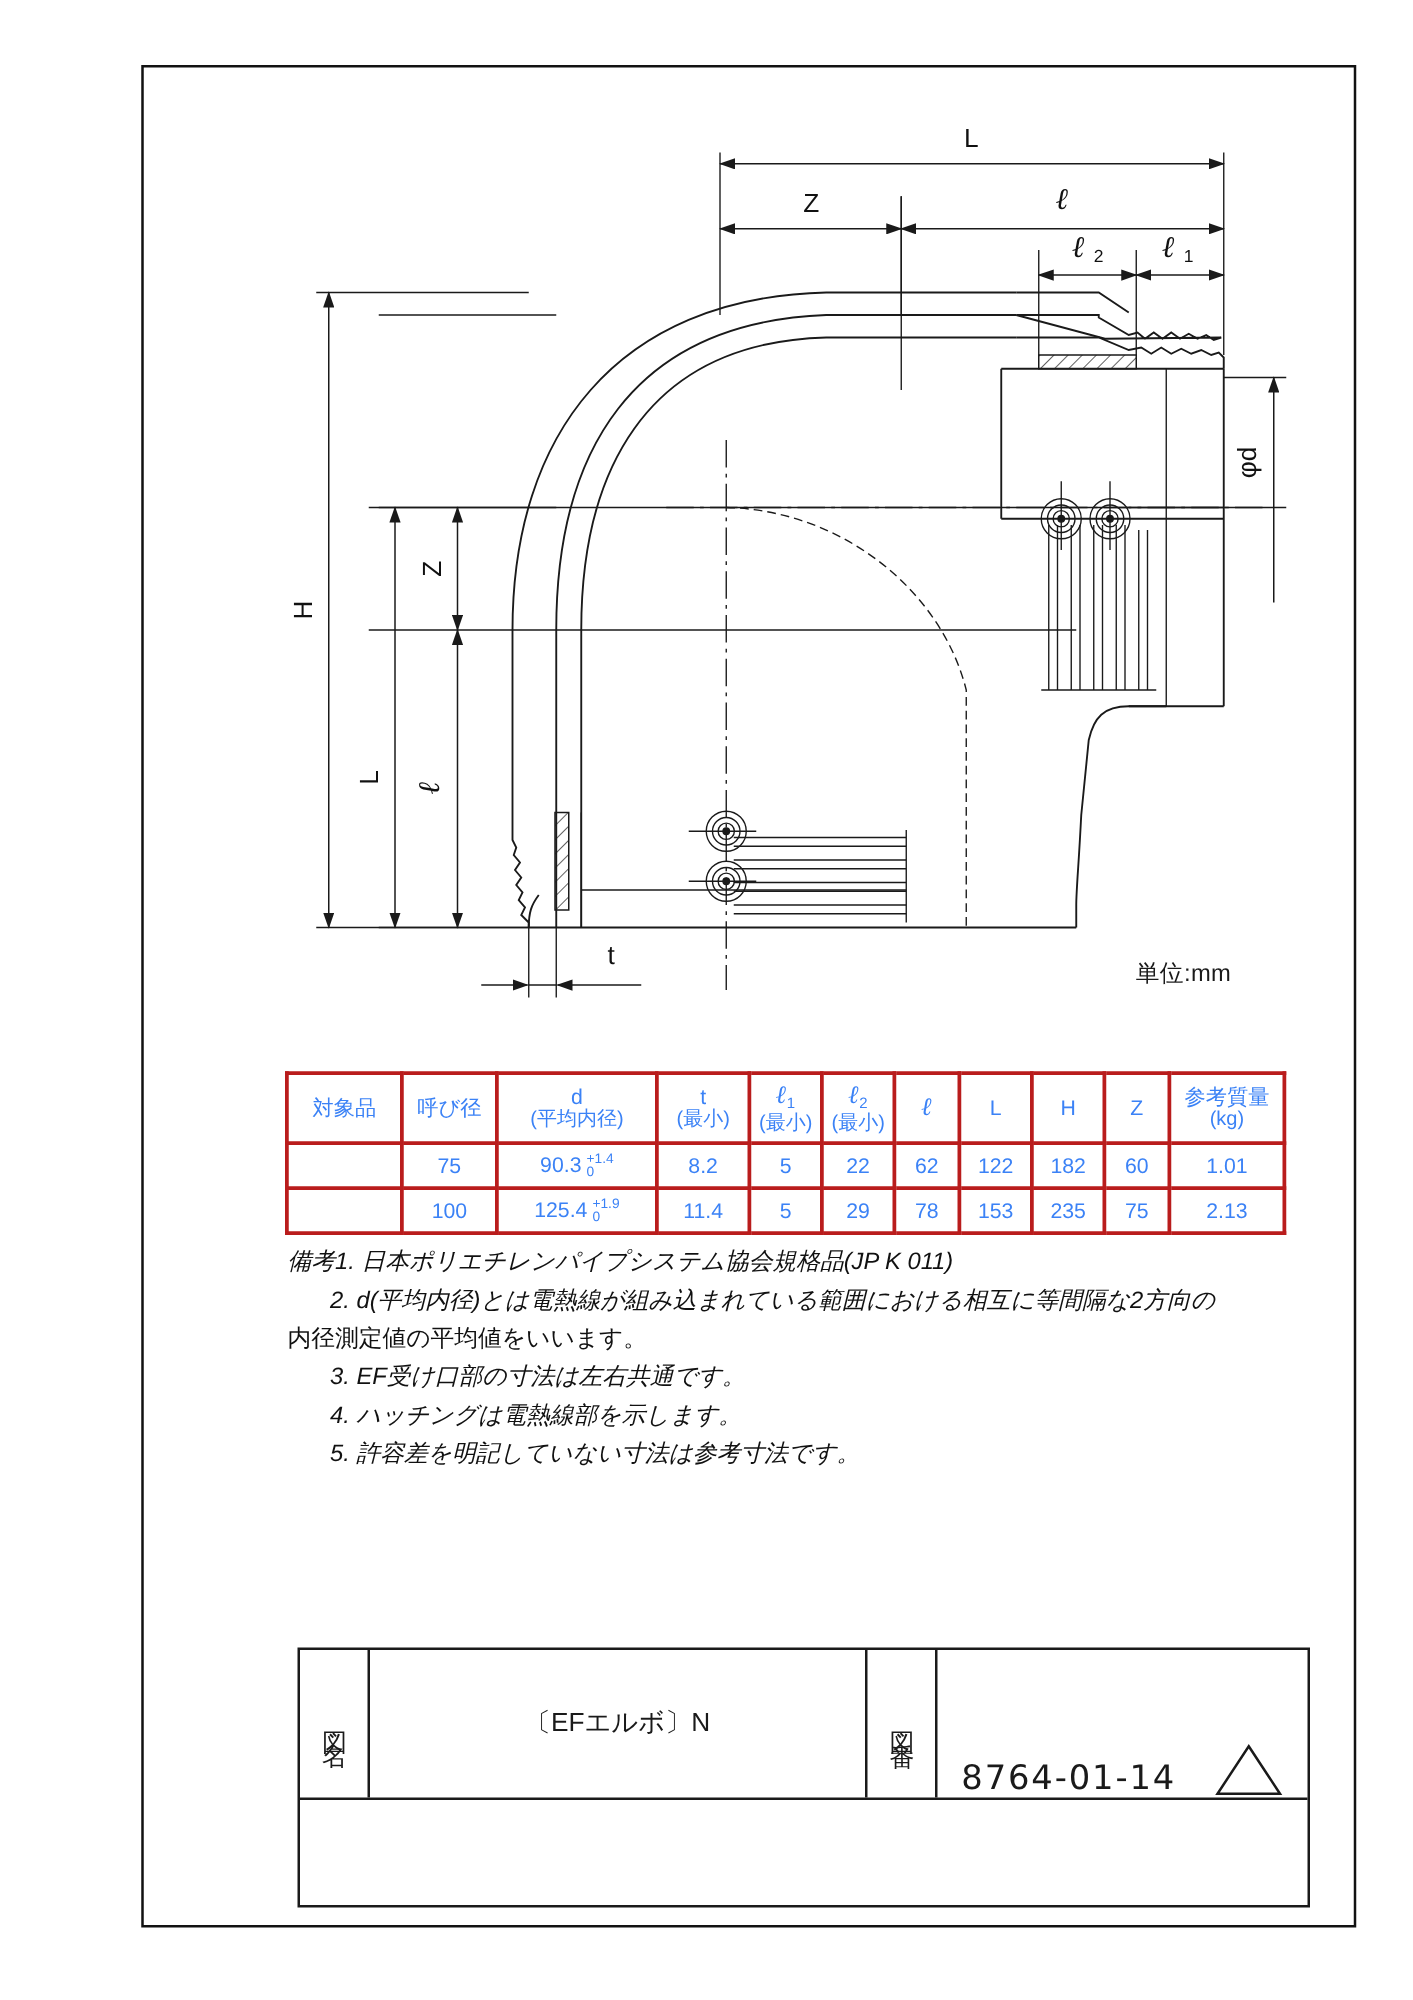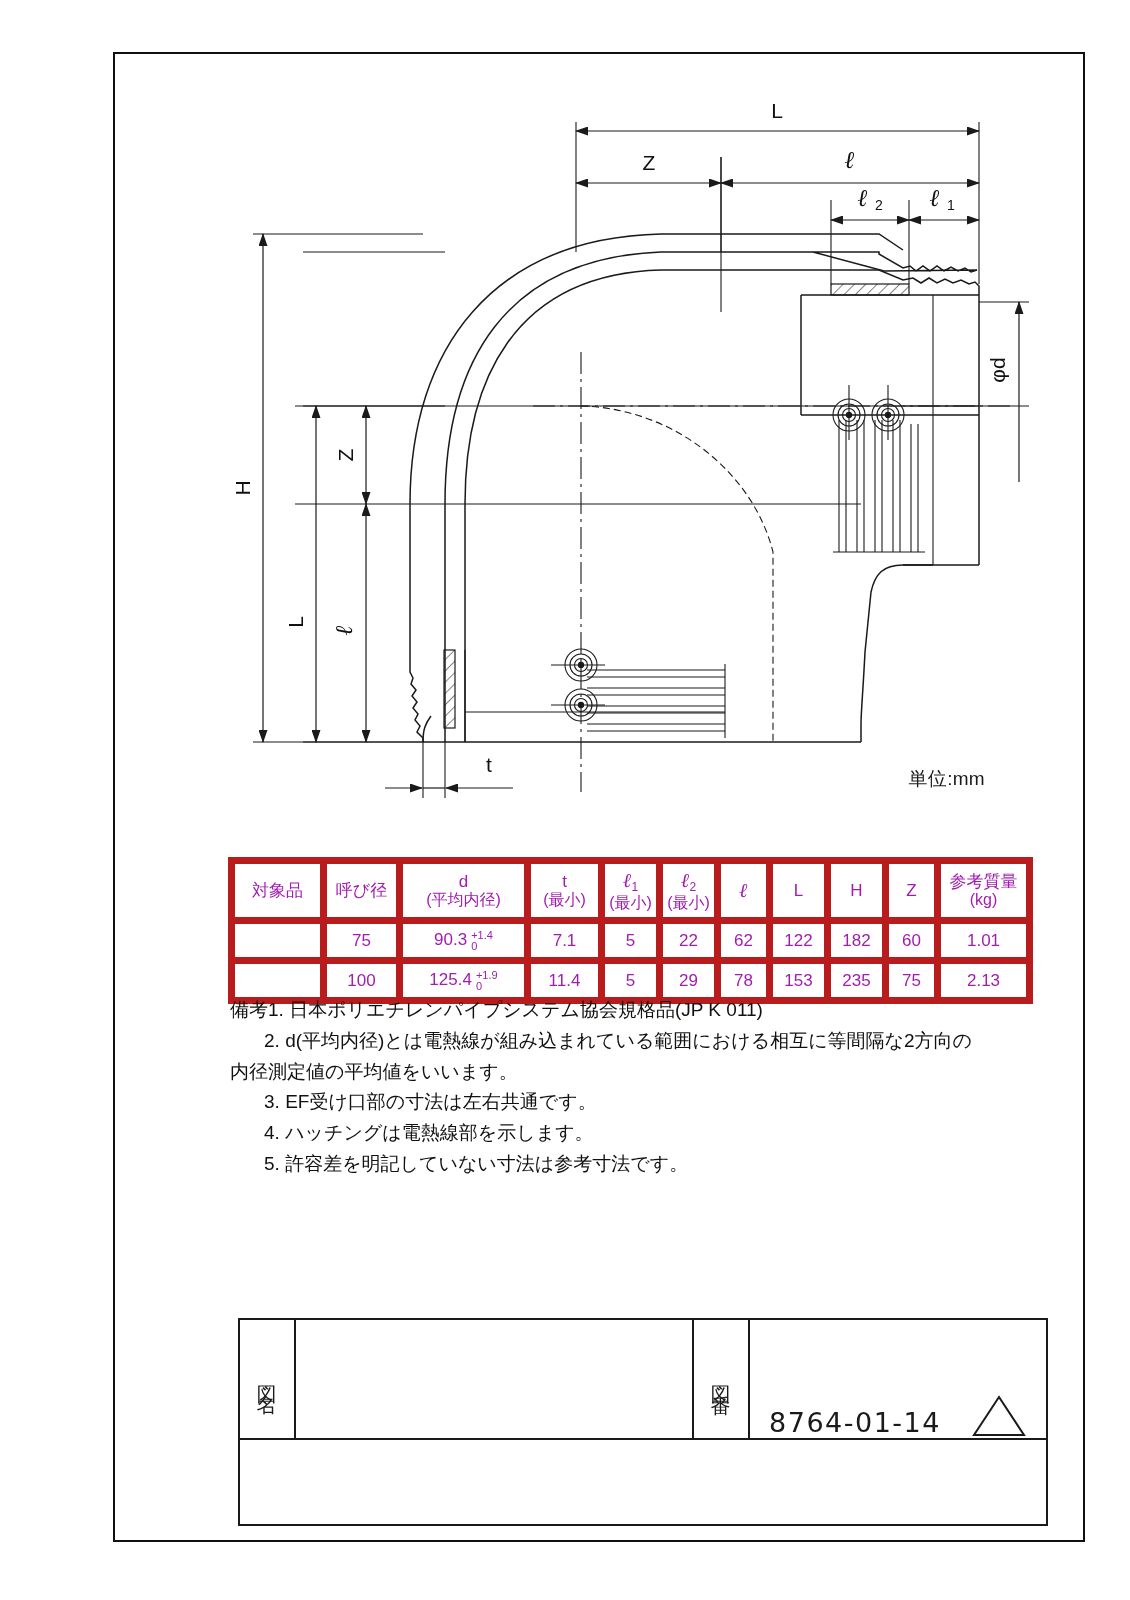--- a/index.html
+++ b/index.html
@@ -25,36 +25,36 @@
   .dimsub{font-family:"Liberation Sans",sans-serif;font-size:14px;fill:#111;
            text-anchor:middle;dominant-baseline:middle;}
 
   
   .units{position:absolute;right:145px;top:766px;font-size:19px;letter-spacing:.3px;}
 
   
   .tablewrap{position:absolute;left:228px;top:857px;width:758px;}
   table.spec{border-collapse:collapse;width:758px;table-layout:fixed;}
   table.spec th,table.spec td{
-      border:7px solid #b91c1c;text-align:center;vertical-align:middle;
-      font-size:17px;padding:0;color:#a21caf;}
+      border:3px solid #b91c1c;text-align:center;vertical-align:middle;
+      font-size:17px;padding:0;color:#3b82f6;}
   table.spec th{height:53px;font-weight:normal;line-height:1.12;}
   table.spec td{height:33px;font-weight:normal;}
   .hd2{font-size:16px;display:block;}
   .itl{font-family:"Liberation Serif",serif;font-style:italic;font-weight:bold;font-size:20px;}
   .sub{font-size:12px;vertical-align:sub;}
   .tolwrap{display:inline-block;position:relative;white-space:nowrap;}
   .tol{display:inline-block;font-size:11px;line-height:1.0;text-align:left;
        vertical-align:middle;margin-left:4px;}
   .tol i{display:block;font-style:normal;}
 
   
   .remarks{position:absolute;left:230px;top:995px;width:790px;
            font-size:19px;line-height:1.62;color:#111;}
-  .rk{display:flex;}
+  .rk{display:flex;font-style:italic;}
   .rk .lbl{flex:0 0 auto;white-space:pre;}
   .rk .txt{flex:1 1 auto;}
   .rk.ind .lbl{padding-left:34px;}
 
   
   .titleblock{position:absolute;left:238px;top:1318px;width:810px;height:208px;
               border:2px solid #1a1a1a;box-sizing:border-box;display:flex;flex-direction:column;}
   .tb-row{display:flex;flex:1 1 0;}
   .tb-row.r1{flex:0 0 118px;}
   .tb-row.r2{flex:0 0 86px;}
@@ -389,21 +389,21 @@
           <td></td>
           <td>75</td>
           <td>
             <span class="tolwrap">
               <span>90.3</span><span class="tol">
                 <i>+1.4</i>
                 <i>0</i>
               </span>
             </span>
           </td>
-          <td>7.1</td>
+          <td>8.2</td>
           <td>5</td>
           <td>22</td>
           <td>62</td>
           <td>122</td>
           <td>182</td>
           <td>60</td>
           <td>1.01</td>
         </tr>
         <tr>
           <td></td>
@@ -448,20 +448,21 @@
     </div>
   </div>
 
   <div class="titleblock">
     <div class="tb-row r1">
       <div class="cell c-lab">
         <span class="vlab">図名</span>
       </div>
       <div class="cell c-name">
         <div>
+          <div>〔EFエルボ〕N</div>
         </div>
       </div>
       <div class="cell c-numlab">
         <span class="vlab">図番</span>
       </div>
       <div class="cell c-num">
         <span class="dwgno">8764-01-14</span>
         <svg width="56" height="46">
           <path d="M28 5 L53 43 L3 43 Z" fill="none" stroke="#1a1a1a" stroke-width="2"></path>
         </svg>

